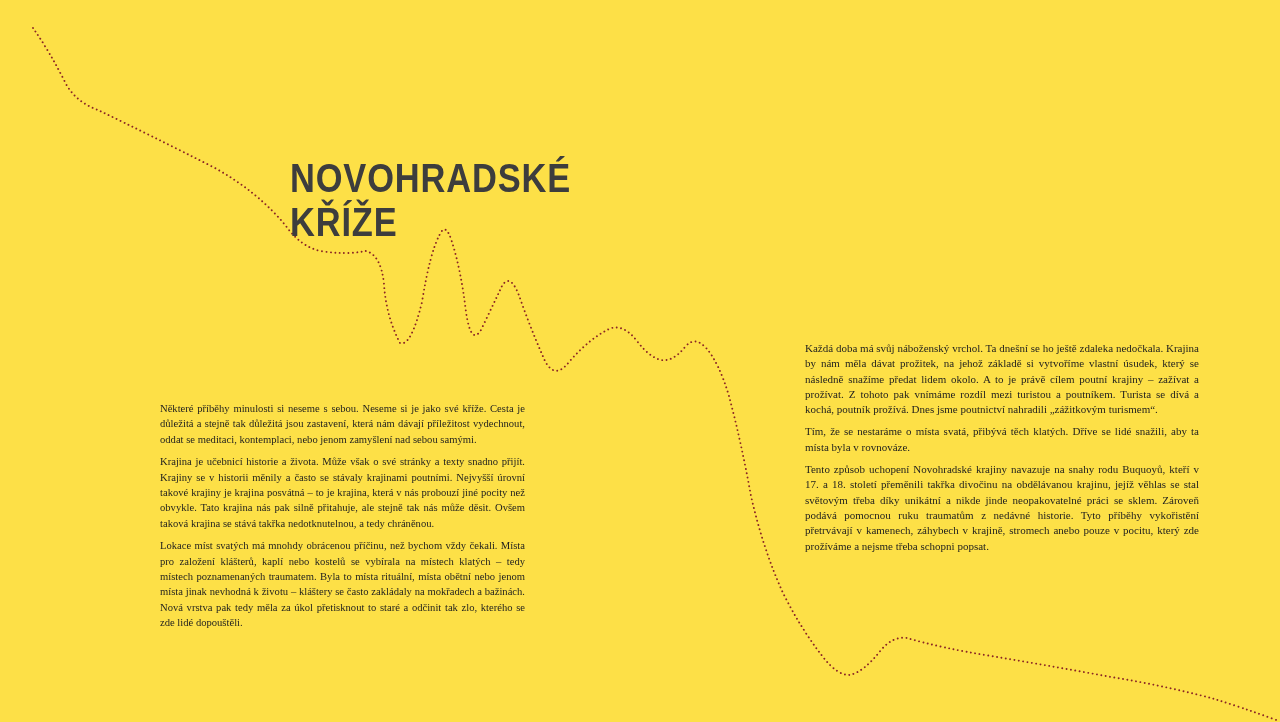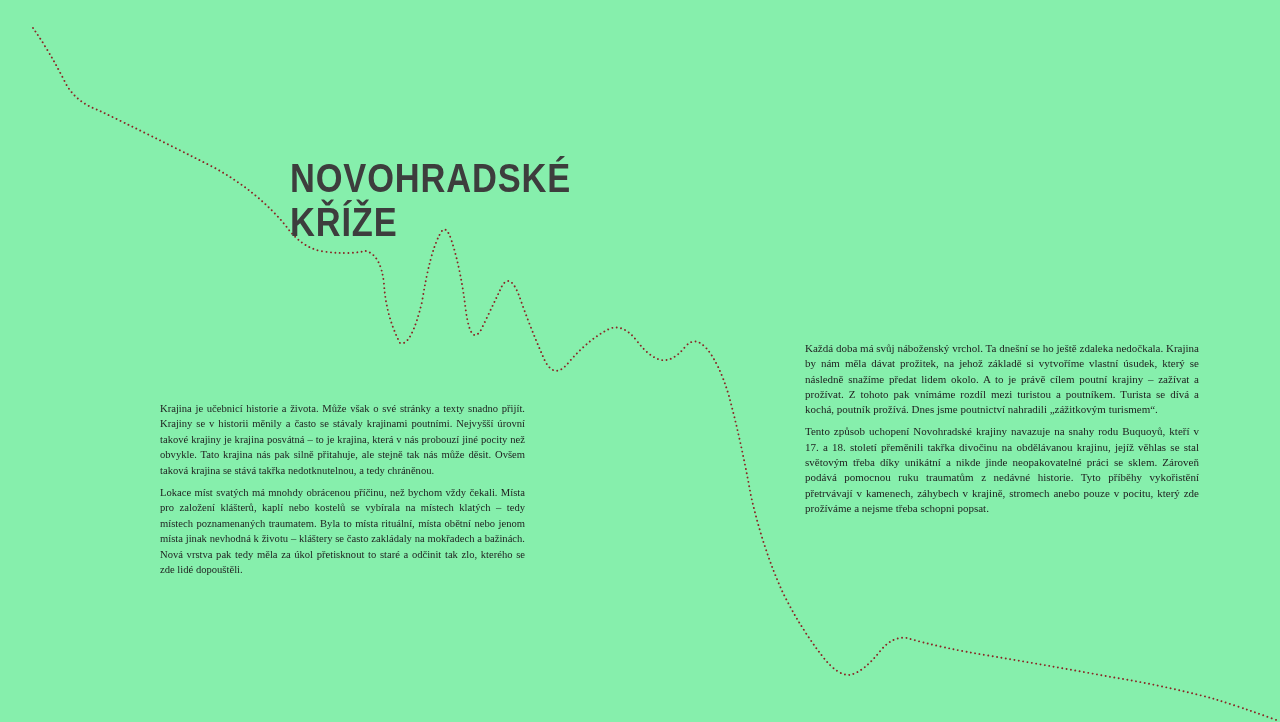--- a/index.html
+++ b/index.html
@@ -1,19 +1,19 @@
 <!DOCTYPE html>
 <html><head>
 <meta charset="utf-8">
 <style>
   html,body{margin:0;padding:0;background:#e9e9e9;}
   .page{
     position:relative;
     width:1280px;height:722px;
-    background:#86efac;
+    background:#fde047;
     overflow:hidden;
     font-family:"Liberation Serif", serif;
   }
   .route-svg{
     position:absolute;left:0;top:0;width:1280px;height:722px;
     pointer-events:none;
   }
   .title{
     position:absolute;left:290px;top:156px;
     font-family:"Liberation Sans", sans-serif;
@@ -61,22 +61,24 @@
              Q893,636 907,638 Q941,648 991,656 Q1051,666 1111,677 Q1161,685 1211,698
              Q1241,707 1279,721"></path>
   </svg>
 
   <div class="title">
     <div>NOVOHRADSKÉ</div>
     <div>KŘÍŽE</div>
   </div>
 
   <div class="col col-left">
+    <p>Některé příběhy minulosti si neseme s sebou. Neseme si je jako své kříže. Cesta je důležitá a stejně tak důležitá jsou zastavení, která nám dávají příležitost vydechnout, oddat se meditaci, kontemplaci, nebo jenom zamyšlení nad sebou samými.</p>
     <p>Krajina je učebnicí historie a života. Může však o své stránky a texty snadno přijít. Krajiny se v historii měnily a často se stávaly krajinami poutními. Nejvyšší úrovní takové krajiny je krajina posvátná – to je krajina, která v nás probouzí jiné pocity než obvykle. Tato krajina nás pak silně přitahuje, ale stejně tak nás může děsit. Ovšem taková krajina se stává takřka nedotknutelnou, a tedy chráněnou.</p>
     <p>Lokace míst svatých má mnohdy obrácenou příčinu, než bychom vždy čekali. Místa pro založení klášterů, kaplí nebo kostelů se vybírala na místech klatých – tedy místech poznamenaných traumatem. Byla to místa rituální, místa obětní nebo jenom místa jinak nevhodná k životu – kláštery se často zakládaly na mokřadech a bažinách. Nová vrstva pak tedy měla za úkol přetisknout to staré a odčinit tak zlo, kterého se zde lidé dopouštěli.</p>
   </div>
 
   <div class="col col-right">
     <p>Každá doba má svůj náboženský vrchol. Ta dnešní se ho ještě zdaleka nedočkala. Krajina by nám měla dávat prožitek, na jehož základě si vytvoříme vlastní úsudek, který se následně snažíme předat lidem okolo. A to je právě cílem poutní krajiny – zažívat a prožívat. Z tohoto pak vnímáme rozdíl mezi turistou a poutníkem. Turista se dívá a kochá, poutník prožívá. Dnes jsme poutnictví nahradili „zážitkovým turismem“.</p>
+    <p>Tím, že se nestaráme o místa svatá, přibývá těch klatých. Dříve se lidé snažili, aby ta místa byla v rovnováze.</p>
     <p>Tento způsob uchopení Novohradské krajiny navazuje na snahy rodu Buquoyů, kteří v 17. a 18. století přeměnili takřka divočinu na obdělávanou krajinu, jejíž věhlas se stal světovým třeba díky unikátní a nikde jinde neopakovatelné práci se sklem. Zároveň podává pomocnou ruku traumatům z nedávné historie. Tyto příběhy vykořistění přetrvávají v kamenech, záhybech v krajině, stromech anebo pouze v pocitu, který zde prožíváme a nejsme třeba schopni popsat.</p>
   </div>
 
 </div>
 
 </body></html>

